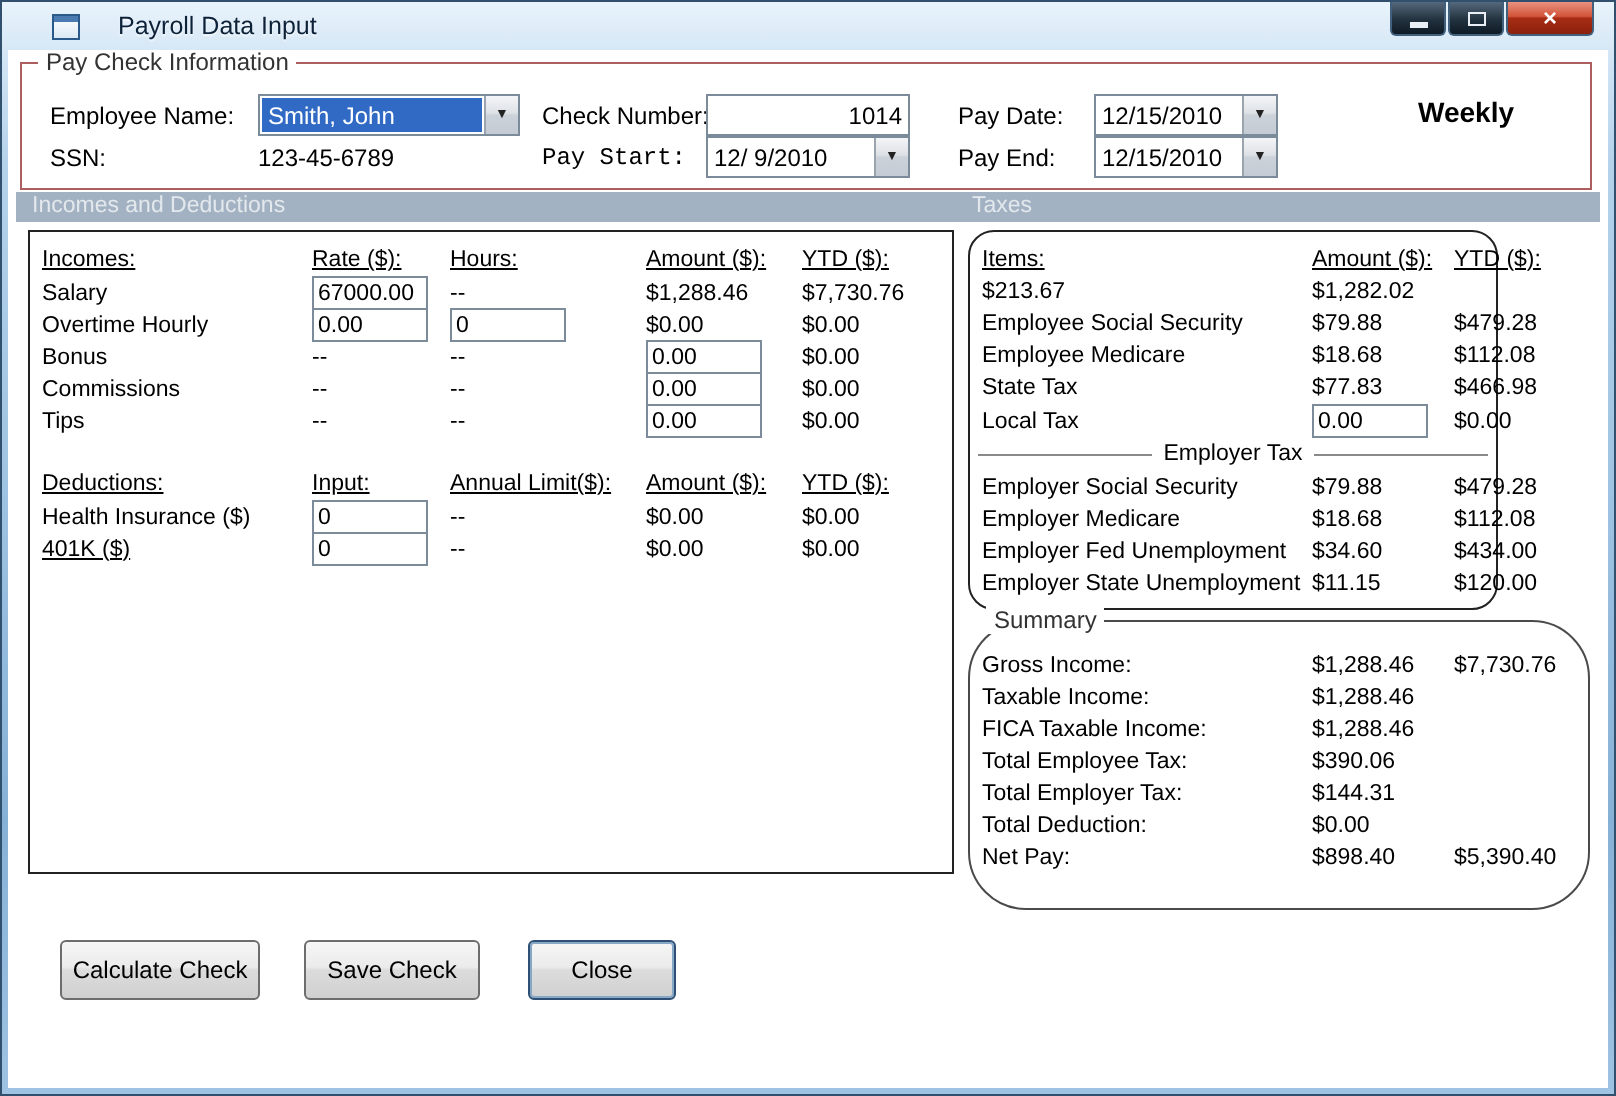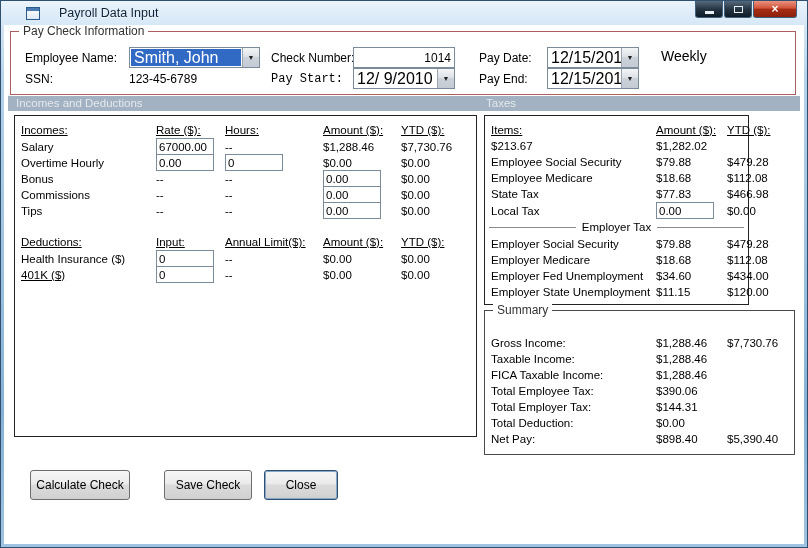--- a/index.html
+++ b/index.html
@@ -20,40 +20,40 @@
   .g-min { width:9px; height:3px; background:#e9eff5; margin-top:6px; }
   .g-max { width:9px; height:7px; border:1px solid #e9eff5; background:transparent; }
   .g-close { color:#fff; font-size:12px; font-weight:bold; line-height:1; }
   .client { position:relative; margin:0 3px 3px; height:519px; background:#ffffff; overflow:hidden; }
 
   
   .group { position:absolute; border:1px solid var(--group-border,#ad5e5e); }
   .legend { position:absolute; top:-8px; left:8px; background:#fff; padding:0 4px; font-size:12px; color:#333; }
   .pg { left:6px; top:6px; width:786px; height:64px; }
   .abs { position:absolute; font-size:12px; color:#000; line-height:20px; white-space:nowrap; }
-  .bold-freq { font-size:14px; font-weight:normal; }
+  .bold-freq { font-size:14px; font-weight:bold;margin-left:48px; }
 
   .combo { position:absolute; display:flex; border:1px solid #7c8b9a; background:#fff; height:21px; }
-  .combo .sel { flex:1; display:flex; align-items:center; padding:0 3px; font-size:16px; overflow:hidden; white-space:nowrap; }
+  .combo .sel { flex:1; display:flex; align-items:center; padding:0 3px; font-size:12px; overflow:hidden; white-space:nowrap; }
   .combo.hl .sel { background:var(--selection-bg,#316ac5); color:var(--selection-text,#fff); margin:1px; }
   .combo .dd { width:17px; display:flex; align-items:center; justify-content:center; font-size:7px; color:#222;
     background:linear-gradient(180deg,#f4f5f7,#dde1e6 45%,#ccd2da 50%,#c4cbd4); border-left:1px solid #9aa4af; }
   .textbox { position:absolute; height:21px; border:1px solid #7c8b9a; font-family:"Liberation Sans",sans-serif; font-size:12px; padding:0 3px; background:#fff; }
 
   
   .band { position:absolute; left:4px; right:4px; top:71px; height:15px; background:var(--section-band,#a3b2c2); }
   .band span { position:absolute; top:1px; font-size:11.5px; color:var(--section-text,#e3e8ed); }
   .band .b-left { left:8px; }
   .band .b-right { left:478px; }
 
   
   .panel { position:absolute; background:#fff; border:1px solid var(--panel-border,#222); padding-top:6px; }
   .p-left  { left:10px;  top:90px;  width:463px; height:322px; }
-  .p-taxes { left:480px; top:90px;  width:265px; height:190px; }
-  .p-sum   { left:480px; top:285px; width:311px; height:145px; border-color:#4a4a4a; padding-top:24px; }
+  .p-taxes { left:480px; top:90px;  width:265px; height:190px;border-radius:13px; }
+  .p-sum   { left:480px; top:285px; width:311px; height:145px; border-color:#4a4a4a; padding-top:14px;border-radius:29px; }
 
   .r5 { display:grid; grid-template-columns:135px 69px 98px 78px 1fr; align-items:center; height:16px; padding-left:6px; font-size:11.5px; color:#000; }
   .r3 { display:grid; grid-template-columns:165px 71px 1fr; align-items:center; height:16px; padding-left:6px; font-size:11.5px; color:#000; }
   .u { text-decoration:underline; }
   .spacer { height:16px; }
   .tb { width:58px; height:17px; border:1px solid #7c8b9a; font-family:"Liberation Sans",sans-serif; font-size:11.5px; padding:0 2px; background:#fff; }
   .cell { white-space:nowrap; overflow:visible; }
 
   .divider { display:flex; align-items:center; height:18px; padding:0 4px; }
   .divider .dl { flex:1; border-top:1px solid #8a8a8a; }
@@ -290,17 +290,17 @@
         <span class="cell"></span>
       </div>
       <div class="r3">
         <span class="cell">Net Pay:</span>
         <span class="cell">$898.40</span>
         <span class="cell">$5,390.40</span>
       </div>
     </div>
 
     <button class="btn" style="left:26px; width:100px;">Calculate Check</button>
-    <button class="btn" style="left:148px; width:88px;margin-left:12px;">Save Check</button>
+    <button class="btn" style="left:148px; width:88px;">Save Check</button>
     <button class="btn default" style="left:260px; width:74px;">Close</button>
 
   </div>
 </div>
 
 </body></html>

